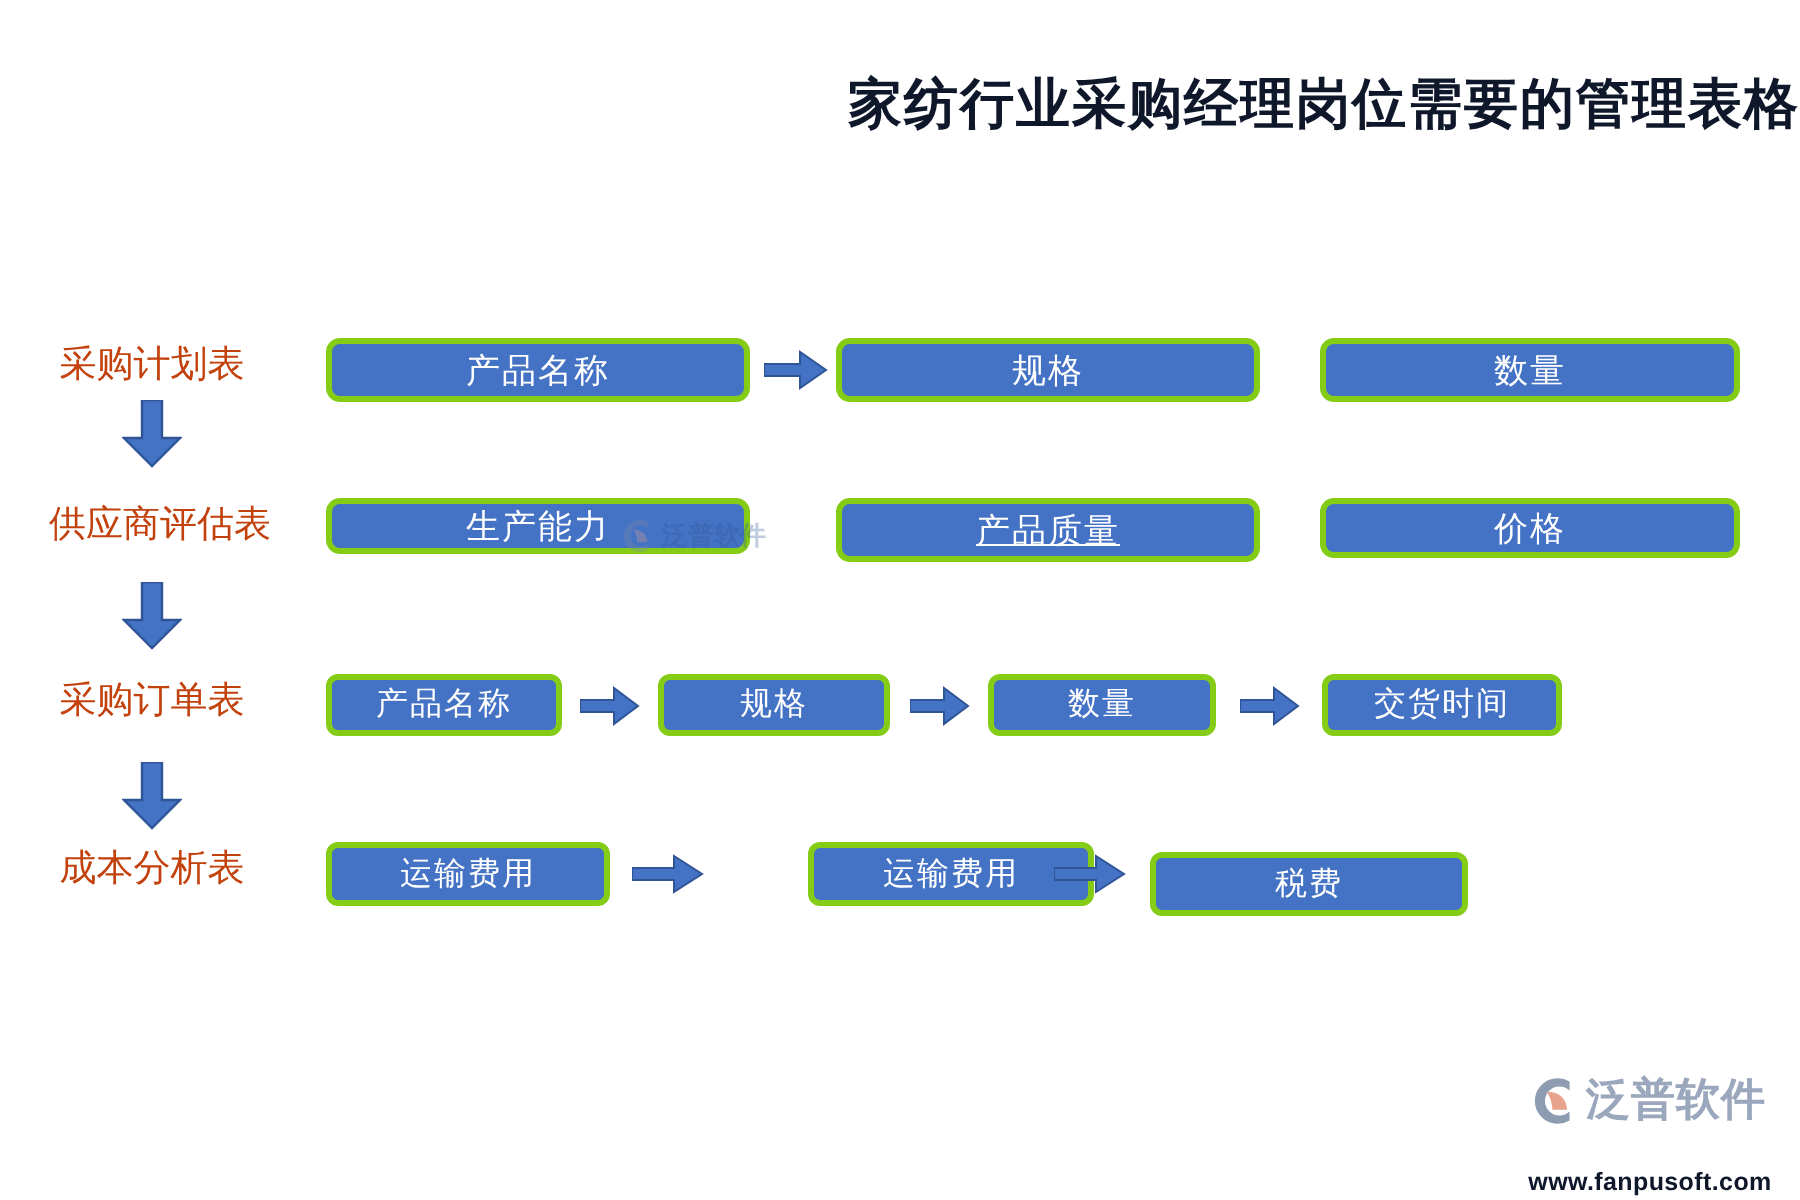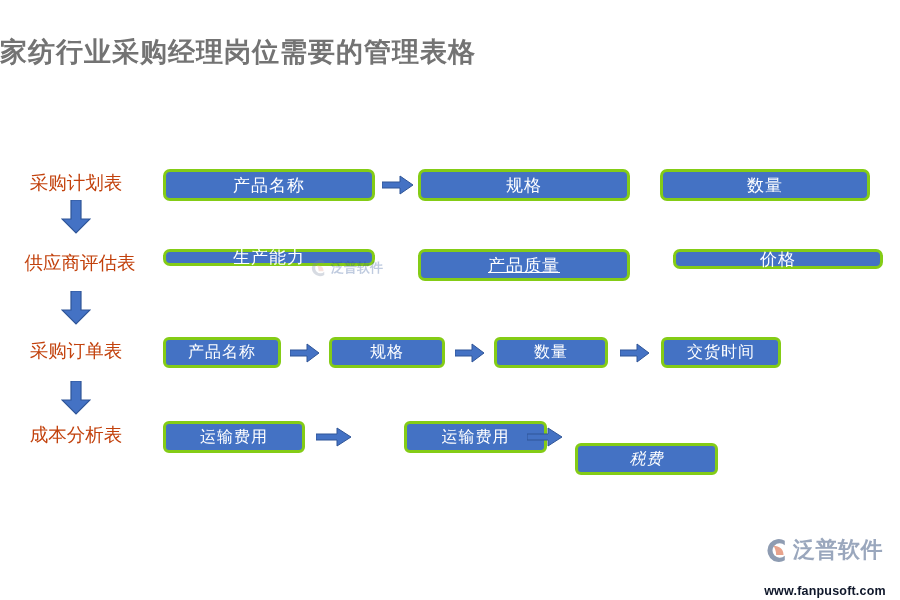--- a/index.html
+++ b/index.html
@@ -18,26 +18,26 @@
     background: #ffffff;
     overflow: hidden;
   }
 
   
   #page-title {
     position: absolute;
     left: 0;
     top: 34px;
     width: 900px;
-    text-align: left;
+    text-align: right;
     font-family: "DejaVu Serif", "Liberation Serif", serif;
     font-weight: bold;
     font-size: 27px;
     letter-spacing: 1px;
-    color: #737373;
+    color: #0f172a;
     white-space: nowrap;
   }
 
   
   .stage-label {
     position: absolute;
     text-align: center;
     font-family: "DejaVu Serif", "Liberation Serif", serif;
     font-size: 18.5px;
     color: #c2410c;
@@ -159,25 +159,25 @@
   <div class="pbox" style="left:660px; top:169px; width:210px; height:32px;">数量</div>
 
   <div class="down-arrow" style="left:61px; top:200px;">
     <svg viewBox="0 0 30 34" xmlns="http://www.w3.org/2000/svg" preserveAspectRatio="none">
       <path d="M10 0 L20 0 L20 19 L29 19 L15 33 L1 19 L10 19 Z" fill="#4472C4" stroke="#2F5597" stroke-width="1.2"></path>
     </svg>
   </div>
 
   <div class="stage-label" style="left:0px; top:254px; width:160px;">供应商评估表</div>
 
-  <div class="pbox" style="left:163px; top:249px; width:212px; height:17px;">生产能力</div>
+  <div class="pbox" style="left:163px; top:249px; width:212px; height:28px;">生产能力</div>
 
   <div class="pbox" style="left:418px; top:249px; width:212px; height:32px;text-decoration:underline;">产品质量</div>
 
-  <div class="pbox" style="left:660px; top:249px; width:210px; height:20px;margin-left:13px;">价格</div>
+  <div class="pbox" style="left:660px; top:249px; width:210px; height:30px;">价格</div>
 
   <div id="watermark">
     <span class="wm-mark">
       <svg viewBox="0 0 32 32" xmlns="http://www.w3.org/2000/svg">
         <path d="M26 5 A13 13 0 1 0 26 27 L26 22 A8.5 8.5 0 1 1 26 10 Z" fill="#7d8ba3"></path>
         <path d="M14 11 C21 11 25 15 25 21 L17 21 C17 17 15.5 13.5 14 11 Z" fill="#e8a38c"></path>
       </svg>
     </span>
     <span class="wm-text">泛普软件</span>
   </div>
@@ -233,21 +233,21 @@
   </div>
 
   <div class="pbox small" style="left:372px; top:421px; width:143px; height:32px;margin-left:32px;">运输费用</div>
 
   <div class="right-arrow" style="left:527px; top:426px; width:36px;">
     <svg viewBox="0 0 36 22" xmlns="http://www.w3.org/2000/svg" preserveAspectRatio="none">
       <path d="M0 8 L21 8 L21 2 L35 11 L21 20 L21 14 L0 14 Z" fill="#4472C4" stroke="#2F5597" stroke-width="1"></path>
     </svg>
   </div>
 
-  <div class="pbox small" style="left:575px; top:443px; width:143px; height:32px;font-style:italic;">税费</div>
+  <div class="pbox small" style="left:575px; top:426px; width:159px; height:32px;">税费</div>
 
   <div id="brand-logo">
     <div class="brand-row">
       <span class="brand-mark">
         <svg viewBox="0 0 32 32" xmlns="http://www.w3.org/2000/svg">
           <path d="M27 4.5 A13.5 13.5 0 1 0 27 27.5 L27 22.2 A8.6 8.6 0 1 1 27 9.8 Z" fill="#8e9cb2"></path>
           <path d="M13.5 10.5 C21 10.5 25.5 14.8 25.5 21.2 L16.8 21.2 C16.8 17 15.2 13.2 13.5 10.5 Z" fill="#e8a38c"></path>
         </svg>
       </span>
       <span class="brand-name">泛普软件</span>

